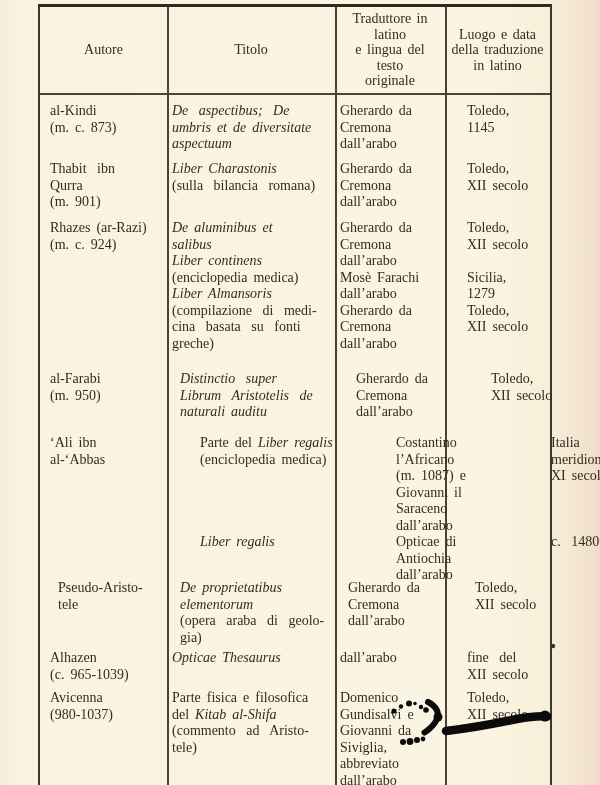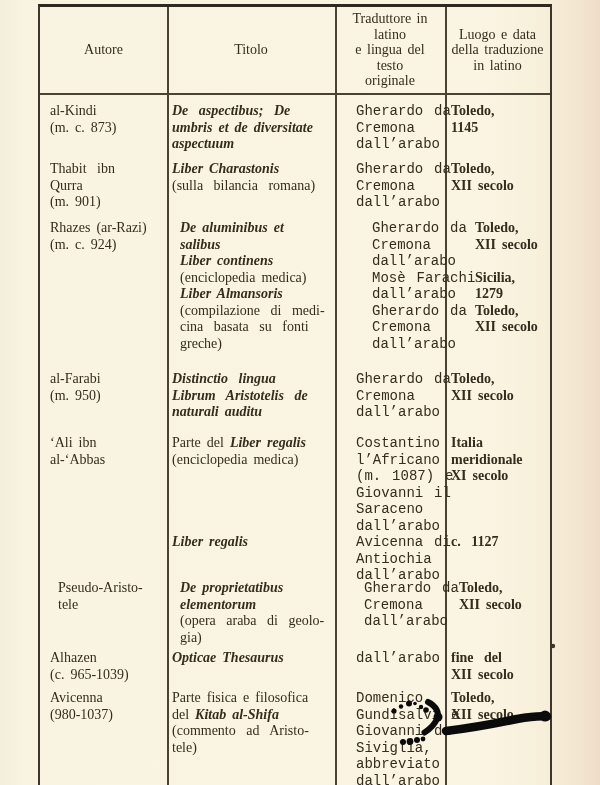--- a/index.html
+++ b/index.html
@@ -17,25 +17,25 @@
   .header{position:absolute;left:0;top:0;right:0;height:86px;
           display:grid;grid-template-columns:127px 168px 110px 105px;}
   .hcell{display:flex;flex-direction:column;justify-content:center;align-items:center;
          text-align:center;font-size:14px;line-height:15.5px;word-spacing:2px;}
   .rows{position:absolute;left:0;top:0;right:0;bottom:0;}
   .row{position:absolute;left:0;width:510px;
        display:grid;grid-template-columns:127px 168px 110px 105px;}
   .cell{font-size:14px;line-height:16.5px;word-spacing:2.5px;}
   .c1{padding-left:10px;padding-right:4px;}
   .c2{padding-left:5px;padding-right:3px;}
-  .c3{padding-left:21px;padding-right:2px;font-family:Liberation Mono, monospace;}
-  .c4{padding-left:6px;padding-right:2px;font-weight:bold;}
+  .c3{padding-left:5px;padding-right:2px;}
+  .c4{padding-left:22px;padding-right:2px;}
   .line{min-height:16.5px;white-space:nowrap;}
   .line.j{word-spacing:7px;}
-  em{font-style:italic;font-weight:bold;}
+  em{font-style:italic;}
   .scribble{position:absolute;left:0;top:0;pointer-events:none;}
 </style>
 </head>
 <body>
 
 <div class="page" style="color: rgb(52, 44, 30);">
 
   <div class="tbl">
     <div class="vline v1"></div>
     <div class="vline v2"></div>
@@ -97,21 +97,21 @@
           <div class="cell c3">
             <div class="line"><span>Gherardo da</span></div>
             <div class="line"><span>Cremona</span></div>
             <div class="line"><span>dall’arabo</span></div>
           </div>
           <div class="cell c4">
             <div class="line"><span>Toledo,</span></div>
             <div class="line"><span>XII secolo</span></div>
           </div>
         </div>
-        <div class="row" style="top: 213px; gap: 8px;">
+        <div class="row" style="top: 213px;">
           <div class="cell c1">
             <div class="line"><span>Rhazes (ar-Razi)</span></div>
             <div class="line"><span>(m. c. 924)</span></div>
           </div>
           <div class="cell c2">
             <div class="line"><em>De aluminibus et</em></div>
             <div class="line"><em>salibus</em></div>
             <div class="line"><em>Liber continens</em></div>
             <div class="line"><span>(enciclopedia medica)</span></div>
             <div class="line"><em>Liber Almansoris</em></div>
@@ -132,73 +132,73 @@
           <div class="cell c4">
             <div class="line"><span>Toledo,</span></div>
             <div class="line"><span>XII secolo</span></div>
             <div class="line">&nbsp;</div>
             <div class="line"><span>Sicilia,</span></div>
             <div class="line"><span>1279</span></div>
             <div class="line"><span>Toledo,</span></div>
             <div class="line"><span>XII secolo</span></div>
           </div>
         </div>
-        <div class="row" style="top: 364px;">
+        <div class="row" style="top: 364px; gap: 8px;">
           <div class="cell c1">
             <div class="line"><span>al-Farabi</span></div>
             <div class="line"><span>(m. 950)</span></div>
           </div>
           <div class="cell c2">
-            <div class="line j"><em>Distinctio lingua</em></div>
+            <div class="line j"><em>Distinctio super</em></div>
             <div class="line j"><em>Librum Aristotelis de</em></div>
             <div class="line"><em>naturali auditu</em></div>
           </div>
           <div class="cell c3">
             <div class="line"><span>Gherardo da</span></div>
             <div class="line"><span>Cremona</span></div>
             <div class="line"><span>dall’arabo</span></div>
           </div>
           <div class="cell c4">
             <div class="line"><span>Toledo,</span></div>
             <div class="line"><span>XII secolo</span></div>
           </div>
         </div>
-        <div class="row" style="top: 428px;">
+        <div class="row" style="top: 428px; gap: 28px;">
           <div class="cell c1">
             <div class="line"><span>‘Ali ibn</span></div>
             <div class="line"><span>al-‘Abbas</span></div>
           </div>
           <div class="cell c2">
             <div class="line"><span>Parte del </span><em>Liber regalis</em></div>
             <div class="line"><span>(enciclopedia medica)</span></div>
             <div class="line">&nbsp;</div>
             <div class="line">&nbsp;</div>
             <div class="line">&nbsp;</div>
             <div class="line">&nbsp;</div>
             <div class="line"><em>Liber regalis</em></div>
           </div>
           <div class="cell c3">
             <div class="line"><span>Costantino</span></div>
             <div class="line"><span>l’Africano</span></div>
             <div class="line"><span>(m. 1087) e</span></div>
             <div class="line"><span>Giovanni il</span></div>
             <div class="line"><span>Saraceno</span></div>
             <div class="line"><span>dall’arabo</span></div>
-            <div class="line"><span>Avicenna di</span></div>
+            <div class="line"><span>Opticae di</span></div>
             <div class="line"><span>Antiochia</span></div>
             <div class="line"><span>dall’arabo</span></div>
           </div>
           <div class="cell c4">
             <div class="line"><span>Italia</span></div>
             <div class="line"><span>meridionale</span></div>
             <div class="line"><span>XI secolo</span></div>
             <div class="line">&nbsp;</div>
             <div class="line">&nbsp;</div>
             <div class="line">&nbsp;</div>
-            <div class="line j"><span>c. 1127</span></div>
+            <div class="line j"><span>c. 1480</span></div>
           </div>
         </div>
         <div class="row" style="top: 573px; margin-left: 8px;">
           <div class="cell c1">
             <div class="line"><span>Pseudo-Aristo-</span></div>
             <div class="line"><span>tele</span></div>
           </div>
           <div class="cell c2">
             <div class="line"><em>De proprietatibus</em></div>
             <div class="line"><em>elementorum</em></div>

